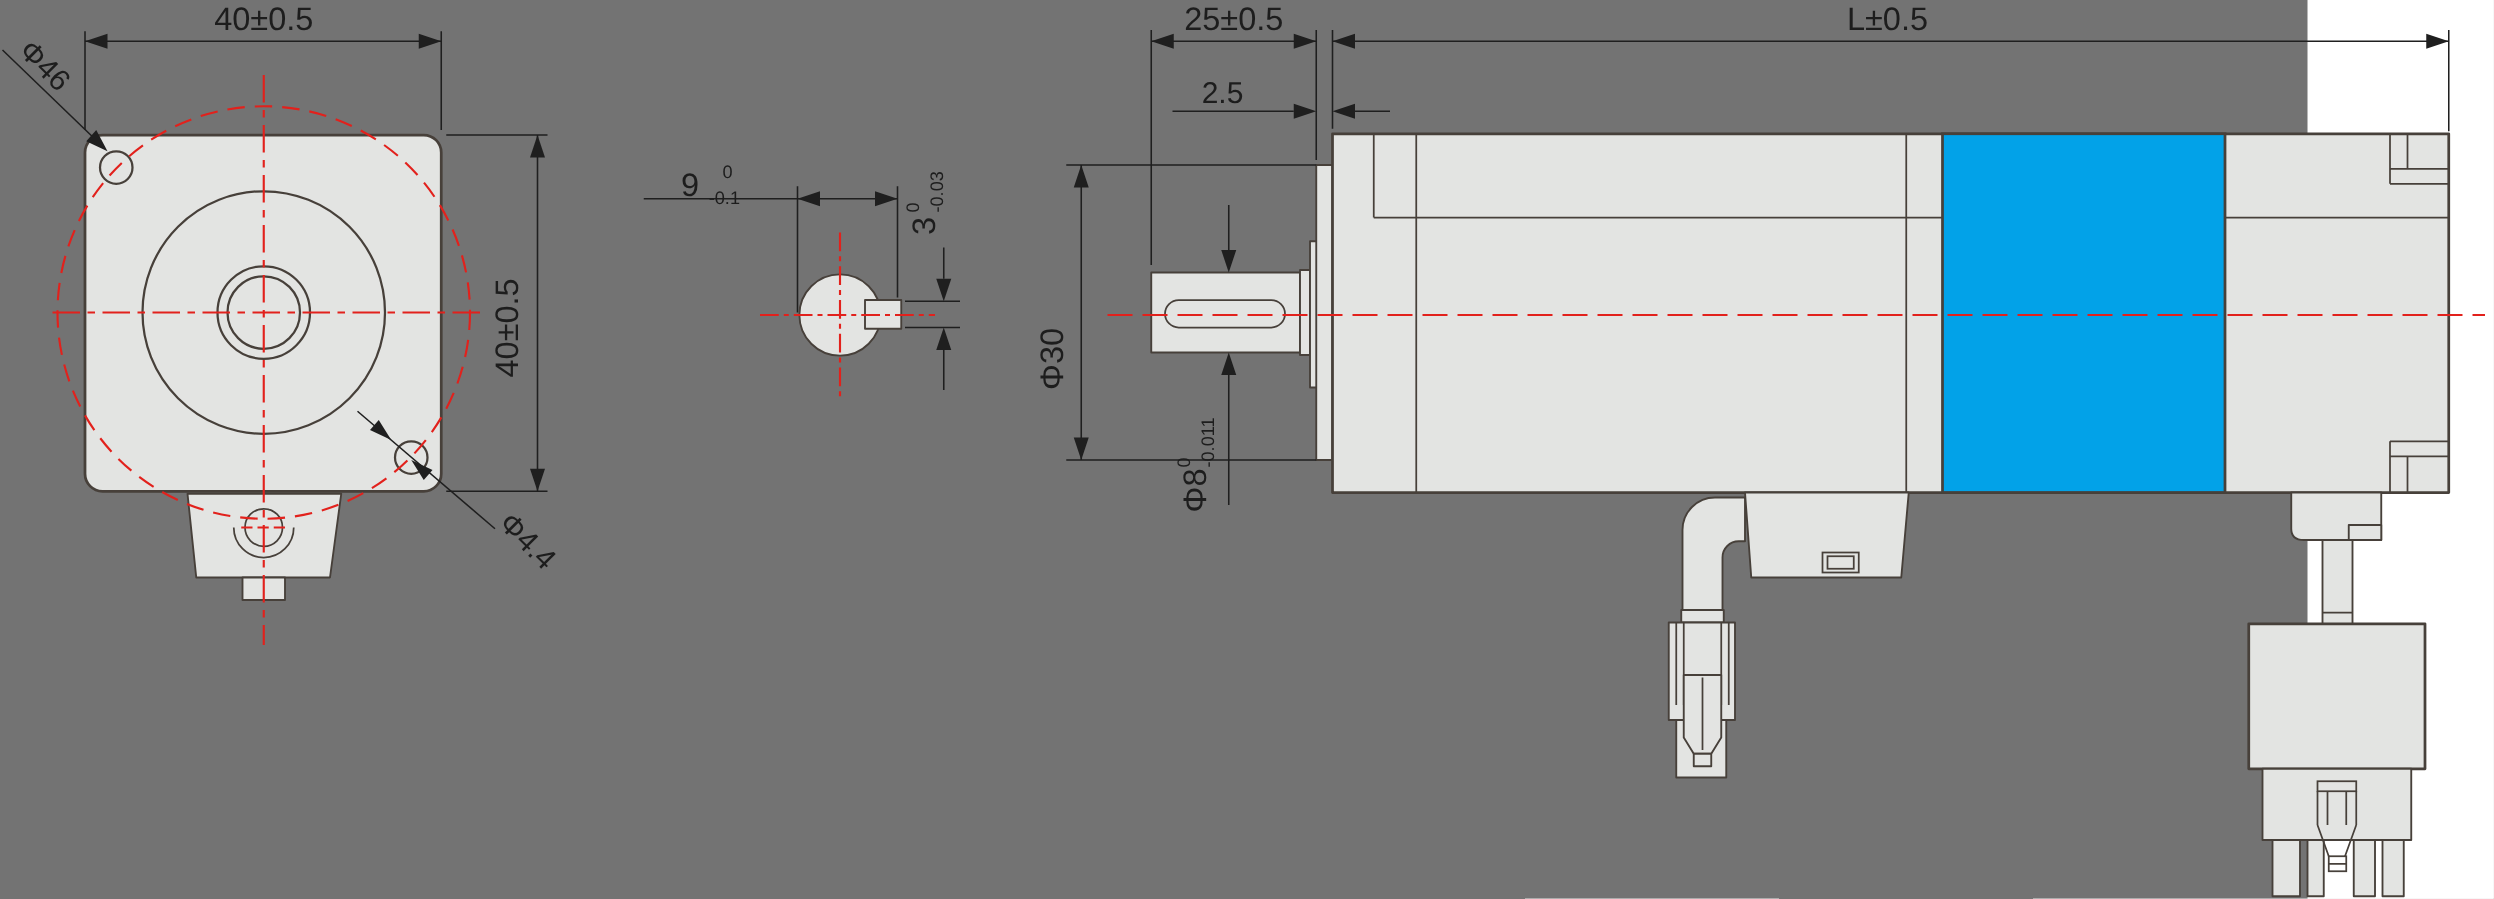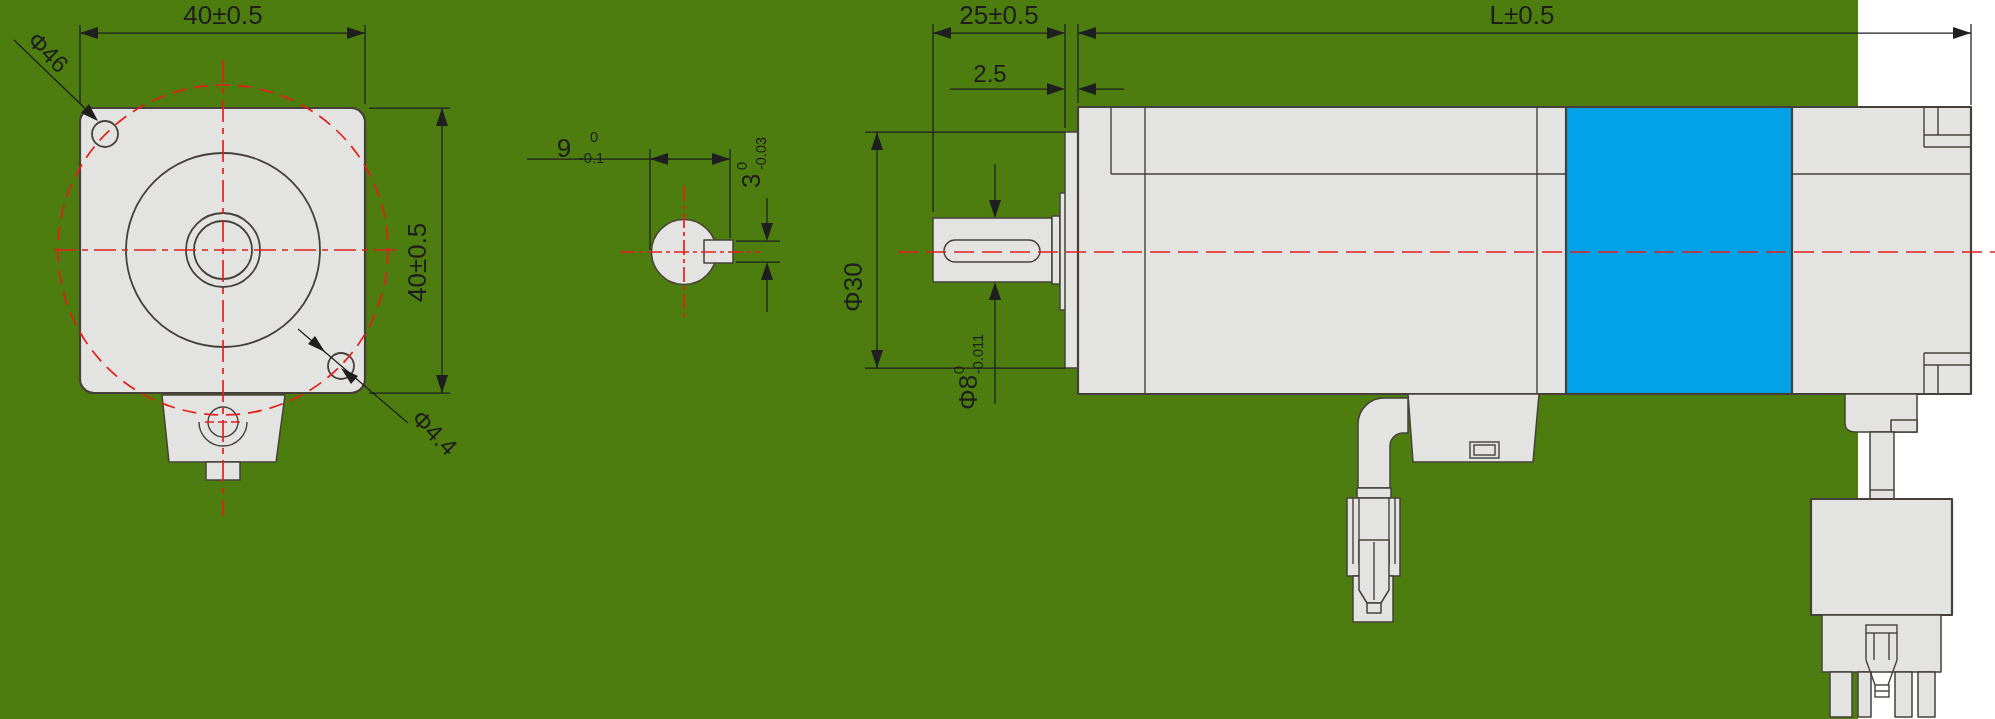--- a/index.html
+++ b/index.html
@@ -1,16 +1,16 @@
 <!DOCTYPE html>
 <html style="--outline: #47403a; --centerline_red: #e2211c; --highlight_blue: #02a2e8; --part_fill: #e3e4e2; --dim_line: #1f1f1f;"><head>
 <meta charset="utf-8">
 <style>
   html,body{margin:0;padding:0;background:#ffffff;}
-  .stage{width:1846px;height:719px;position:relative;background:#4d7c0f;padding-left:12px;}
+  .stage{width:1846px;height:719px;position:relative;background:#737373;}
   svg{display:block;}
   text{font-family:"Liberation Sans",sans-serif;fill:#1d1d1d;}
   .t26{font-size:26px;}
   .t24{font-size:24px;}
   .t14{font-size:14.5px;}
   .part{fill:var(--part_fill);stroke:var(--outline);stroke-width:2.2;stroke-linejoin:round;}
   .part-thin{fill:var(--part_fill);stroke:var(--outline);stroke-width:1.5;stroke-linejoin:round;}
   .oline{fill:none;stroke:var(--outline);stroke-width:1.8;stroke-linejoin:round;}
   .oline-thin{fill:none;stroke:var(--outline);stroke-width:1.4;}
   .blue{fill:var(--highlight_blue);stroke:var(--outline);stroke-width:2.2;}

